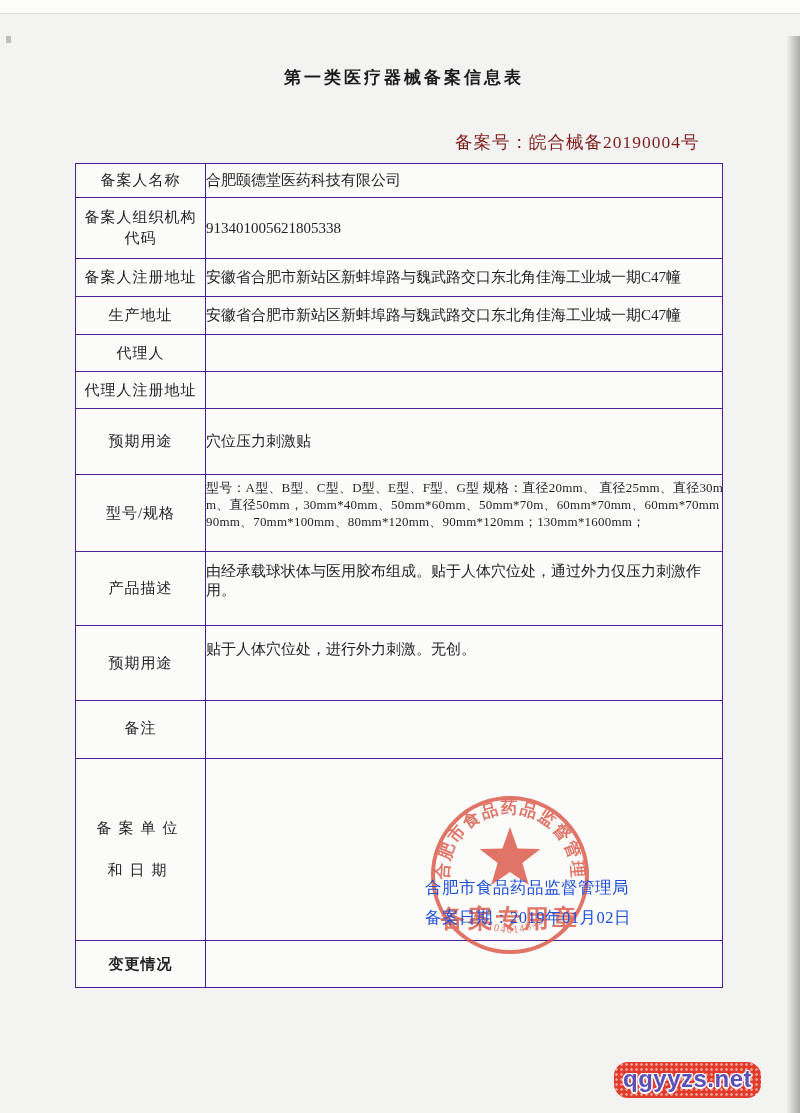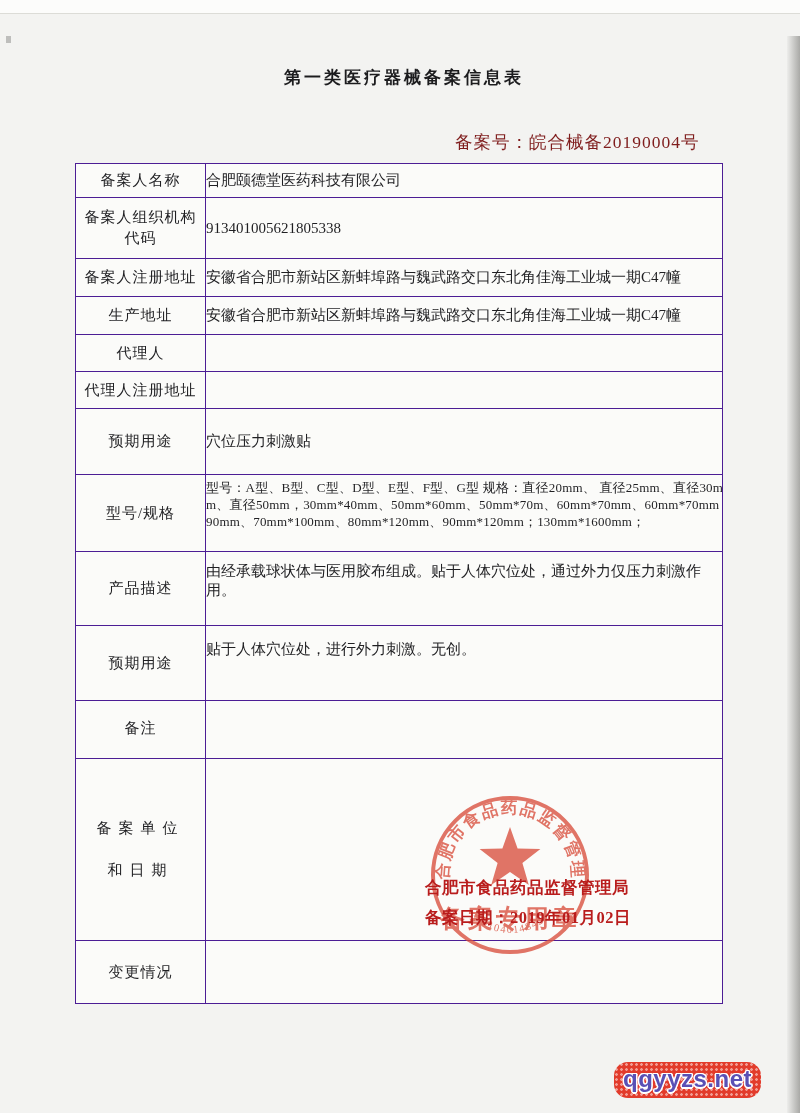--- a/index.html
+++ b/index.html
@@ -27,32 +27,32 @@
   table.form td{
     border:1px solid #4c1d95;padding:0;font-size:15px;color:#1f1f22;
     overflow:visible;
   }
   col.c-label{width:130px;}
   .lbl{text-align:center;vertical-align:middle;white-space:pre-line;line-height:21px;letter-spacing:1px;}
   .val{padding-left:6px;vertical-align:middle;}
   tr.r0{height:34px;} tr.r1{height:61px;} tr.r2{height:38px;} tr.r3{height:38px;}
   tr.r4{height:37px;} tr.r5{height:37px;} tr.r6{height:66px;} tr.r7{height:77px;}
   tr.r8{height:74px;} tr.r9{height:75px;} tr.r10{height:58px;font-family:Liberation Mono, monospace;} tr.r11{height:182px;}
-  tr.r12{height:63px;}
+  tr.r12{height:47px;font-weight:bold;}
   tr.r7 td.val,tr.r8 td.val,tr.r9 td.val{vertical-align:top;}
   tr.r7 td.val{padding-top:4px;}
   tr.r8 td.val{padding-top:10px;}
   tr.r9 td.val{padding-top:14px;}
   .spec-line{white-space:nowrap;overflow:hidden;font-size:13px;line-height:17px;letter-spacing:0.2px;}
   tr.r11 td.lbl{vertical-align:top;padding-top:48px;line-height:42px;letter-spacing:7px;}
   .stamp-cell{position:relative;}
   .stamp-svg{position:absolute;left:216px;top:28px;width:176px;height:176px;z-index:2;}
   .stamp-text{
     position:absolute;left:219px;top:114px;z-index:3;
-    font-size:16.5px;color:#b91c1c;line-height:30px;white-space:nowrap;letter-spacing:0.5px;font-weight:bold;
+    font-size:16.5px;color:#1d4ed8;line-height:30px;white-space:nowrap;letter-spacing:0.5px;
   }
   .watermark{
     position:absolute;left:614px;top:1062px;z-index:5;
     padding:3px 9px 5px 9px;border-radius:14px;
     background-color:#e23b2b;
     background-image:radial-gradient(rgba(255,255,255,0.5) 1px, transparent 1.6px);
     background-size:5px 5px;
     font-family:"Liberation Sans","DejaVu Sans",sans-serif;
     font-weight:bold;font-size:24px;color:#5a50b5;letter-spacing:0.5px;
     text-shadow:-1.5px 0 #fff,1.5px 0 #fff,0 -1.5px #fff,0 1.5px #fff,

